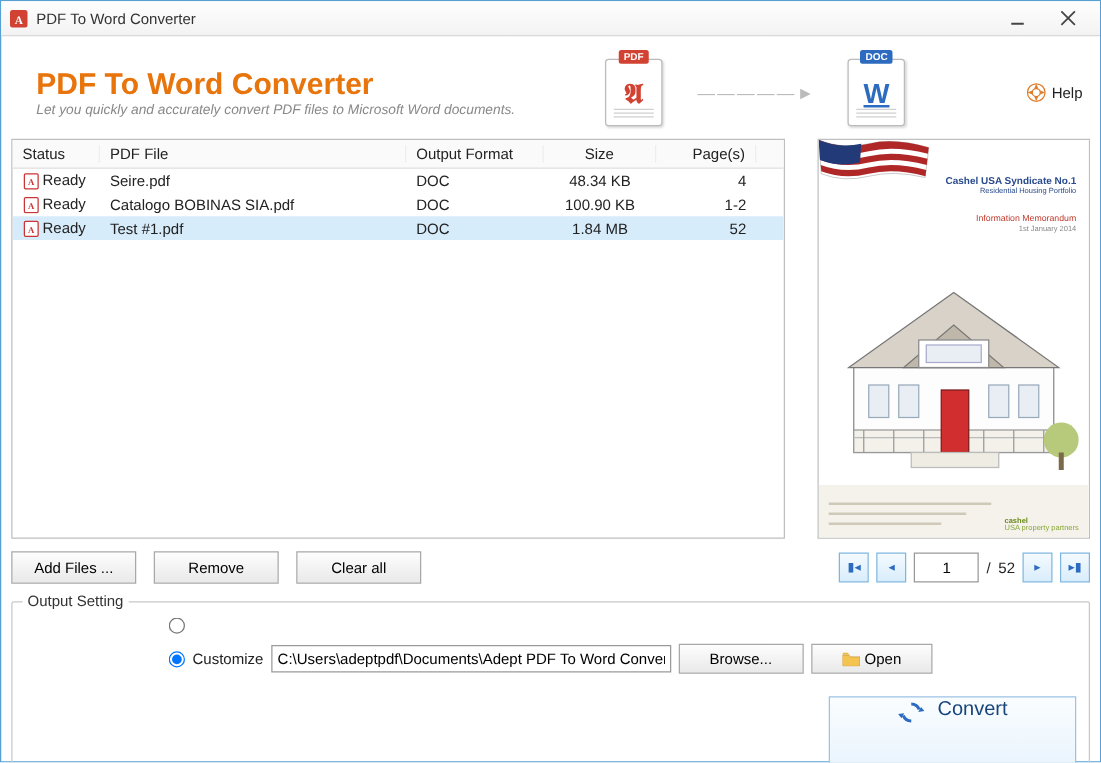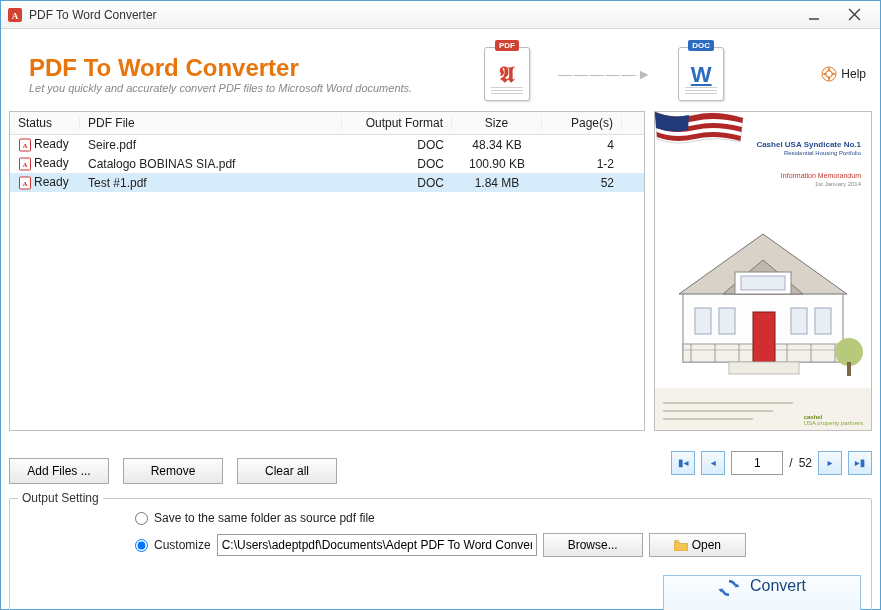--- a/index.html
+++ b/index.html
@@ -20,39 +20,39 @@
   .fileicon.pdf .tab{background:#d14233;}
   .fileicon.doc .tab{background:#2c6bbf;}
   .fileicon .glyph{margin-top:14px;font-size:22px;font-weight:bold;}
   .fileicon.pdf .glyph{color:#d14233;font-family:Georgia,serif;}
   .fileicon.doc .glyph{color:#2c6bbf;}
   .fileicon .lines{position:absolute;bottom:6px;left:6px;right:6px;}
   .fileicon .lines div{height:1px;background:#d0d0d0;margin-top:2px;}
   .arrow{color:#bbb;font-size:14px;letter-spacing:-1px;}
   .helpbox{flex:0 0 70px;display:flex;align-items:center;gap:4px;justify-content:flex-end;padding-right:6px;}
   .helpicon{width:16px;height:16px;}
-  .middle{display:flex;gap:9px;height:320px;}
+  .middle{display:flex;gap:26px;height:320px;}
   .filelist{flex:1;border:1px solid #bfbfbf;background:#fff;overflow:hidden;display:flex;flex-direction:column;}
   .listhdr{display:flex;background:#fafafa;border-bottom:1px solid #e0e0e0;height:22px;align-items:center;font-size:12px;color:#222;}
   .listhdr>div{padding:0 8px;border-right:1px solid #eee;box-sizing:border-box;}
   .c-status{width:70px;}
   .c-file{flex:1;}
-  .c-fmt{width:110px;text-align:right;}
+  .c-fmt{width:110px;text-align:left;}
   .c-size{width:90px;text-align:center;}
   .c-pages{width:80px;text-align:right;}
   .c-end{width:22px;border-right:none!important;}
   .rows{flex:1;overflow:auto;}
   .row{display:flex;height:19px;align-items:center;font-size:12px;}
   .row>div{padding:0 8px;box-sizing:border-box;white-space:nowrap;overflow:hidden;}
   .row.sel{background:#d7ecfb;}
   .pdfglyph{display:inline-block;width:14px;height:14px;vertical-align:middle;margin-right:2px;}
   .preview{width:216px;border:1px solid #bfbfbf;background:#fff;position:relative;overflow:hidden;}
   .previewinner{position:absolute;inset:0;background:#fff;}
   .btnrow{display:flex;gap:14px;margin-top:10px;align-items:center;}
-  .sbtn{height:26px;min-width:100px;border:1px solid #a8a8a8;background:linear-gradient(#fdfdfd,#e9e9e9);font-size:12px;font-family:inherit;cursor:pointer;margin-top:17px;}
+  .sbtn{height:26px;min-width:100px;border:1px solid #a8a8a8;background:linear-gradient(#fdfdfd,#e9e9e9);font-size:12px;font-family:inherit;cursor:pointer;}
   .navarea{margin-left:auto;display:flex;align-items:center;gap:6px;}
   .navbtn{width:22px;height:22px;border:1px solid #7fb6e0;background:linear-gradient(#f4faff,#d9edfb);display:flex;align-items:center;justify-content:center;cursor:pointer;color:#2c6bbf;font-size:10px;}
   .pageinput{width:46px;height:20px;border:1px solid #999;text-align:center;font-family:inherit;font-size:12px;}
   .outputbox{margin-top:14px;border:1px solid #c8c8c8;border-radius:2px;padding:12px 10px 10px;position:relative;display:flex;align-items:center;gap:18px;flex-direction:column;}
   .outputbox .legend{position:absolute;top:-8px;left:8px;background:#fff;padding:0 4px;font-size:12px;color:#333;}
   .radiocol{display:flex;flex-direction:column;gap:8px;}
   .radioline{display:flex;align-items:center;gap:6px;}
   .pathinput{height:20px;width:310px;border:1px solid #9a9a9a;font-family:inherit;font-size:12px;padding:0 4px;}
   .minibtn{height:24px;border:1px solid #a8a8a8;background:linear-gradient(#fdfdfd,#e9e9e9);font-size:12px;font-family:inherit;padding:0 24px;cursor:pointer;display:inline-flex;align-items:center;gap:4px;}
   .convertbtn{width:198px;height:72px;border:1px solid #9cc2e4;border-radius:0;background:linear-gradient(#fafdff,#e5f2fc);font-size:16px;color:#17457c;display:flex;align-items:flex-start;justify-content:center;gap:10px;cursor:pointer;margin-left:auto;}
@@ -236,21 +236,20 @@
         <div class="navbtn">▸</div>
         <div class="navbtn">▸▮</div>
       </div>
     </div>
 
     <div class="outputbox">
       <span class="legend">Output Setting</span>
       <div class="radiocol">
         <label class="radioline">
           <input type="radio" name="out" style="">
-          <span>Save to the same folder as source pdf file</span>
         </label>
         <label class="radioline">
           <input type="radio" name="out" checked="" style="">
           <span>Customize</span>
           <input class="pathinput" value="C:\Users\adeptpdf\Documents\Adept PDF To Word Converter" style="">
           <button class="minibtn">Browse...</button>
           <button class="minibtn">
             <svg class="folder-icon" viewBox="0 0 14 11">
                 <path d="M0 2h5l1.5 1.5H14V10a1 1 0 0 1-1 1H1a1 1 0 0 1-1-1Z" fill="#f4c451" stroke="#c7953a" stroke-width=".6"></path>
                 <path d="M0 1a1 1 0 0 1 1-1h3l1.5 1.5H0Z" fill="#e8b842"></path>

